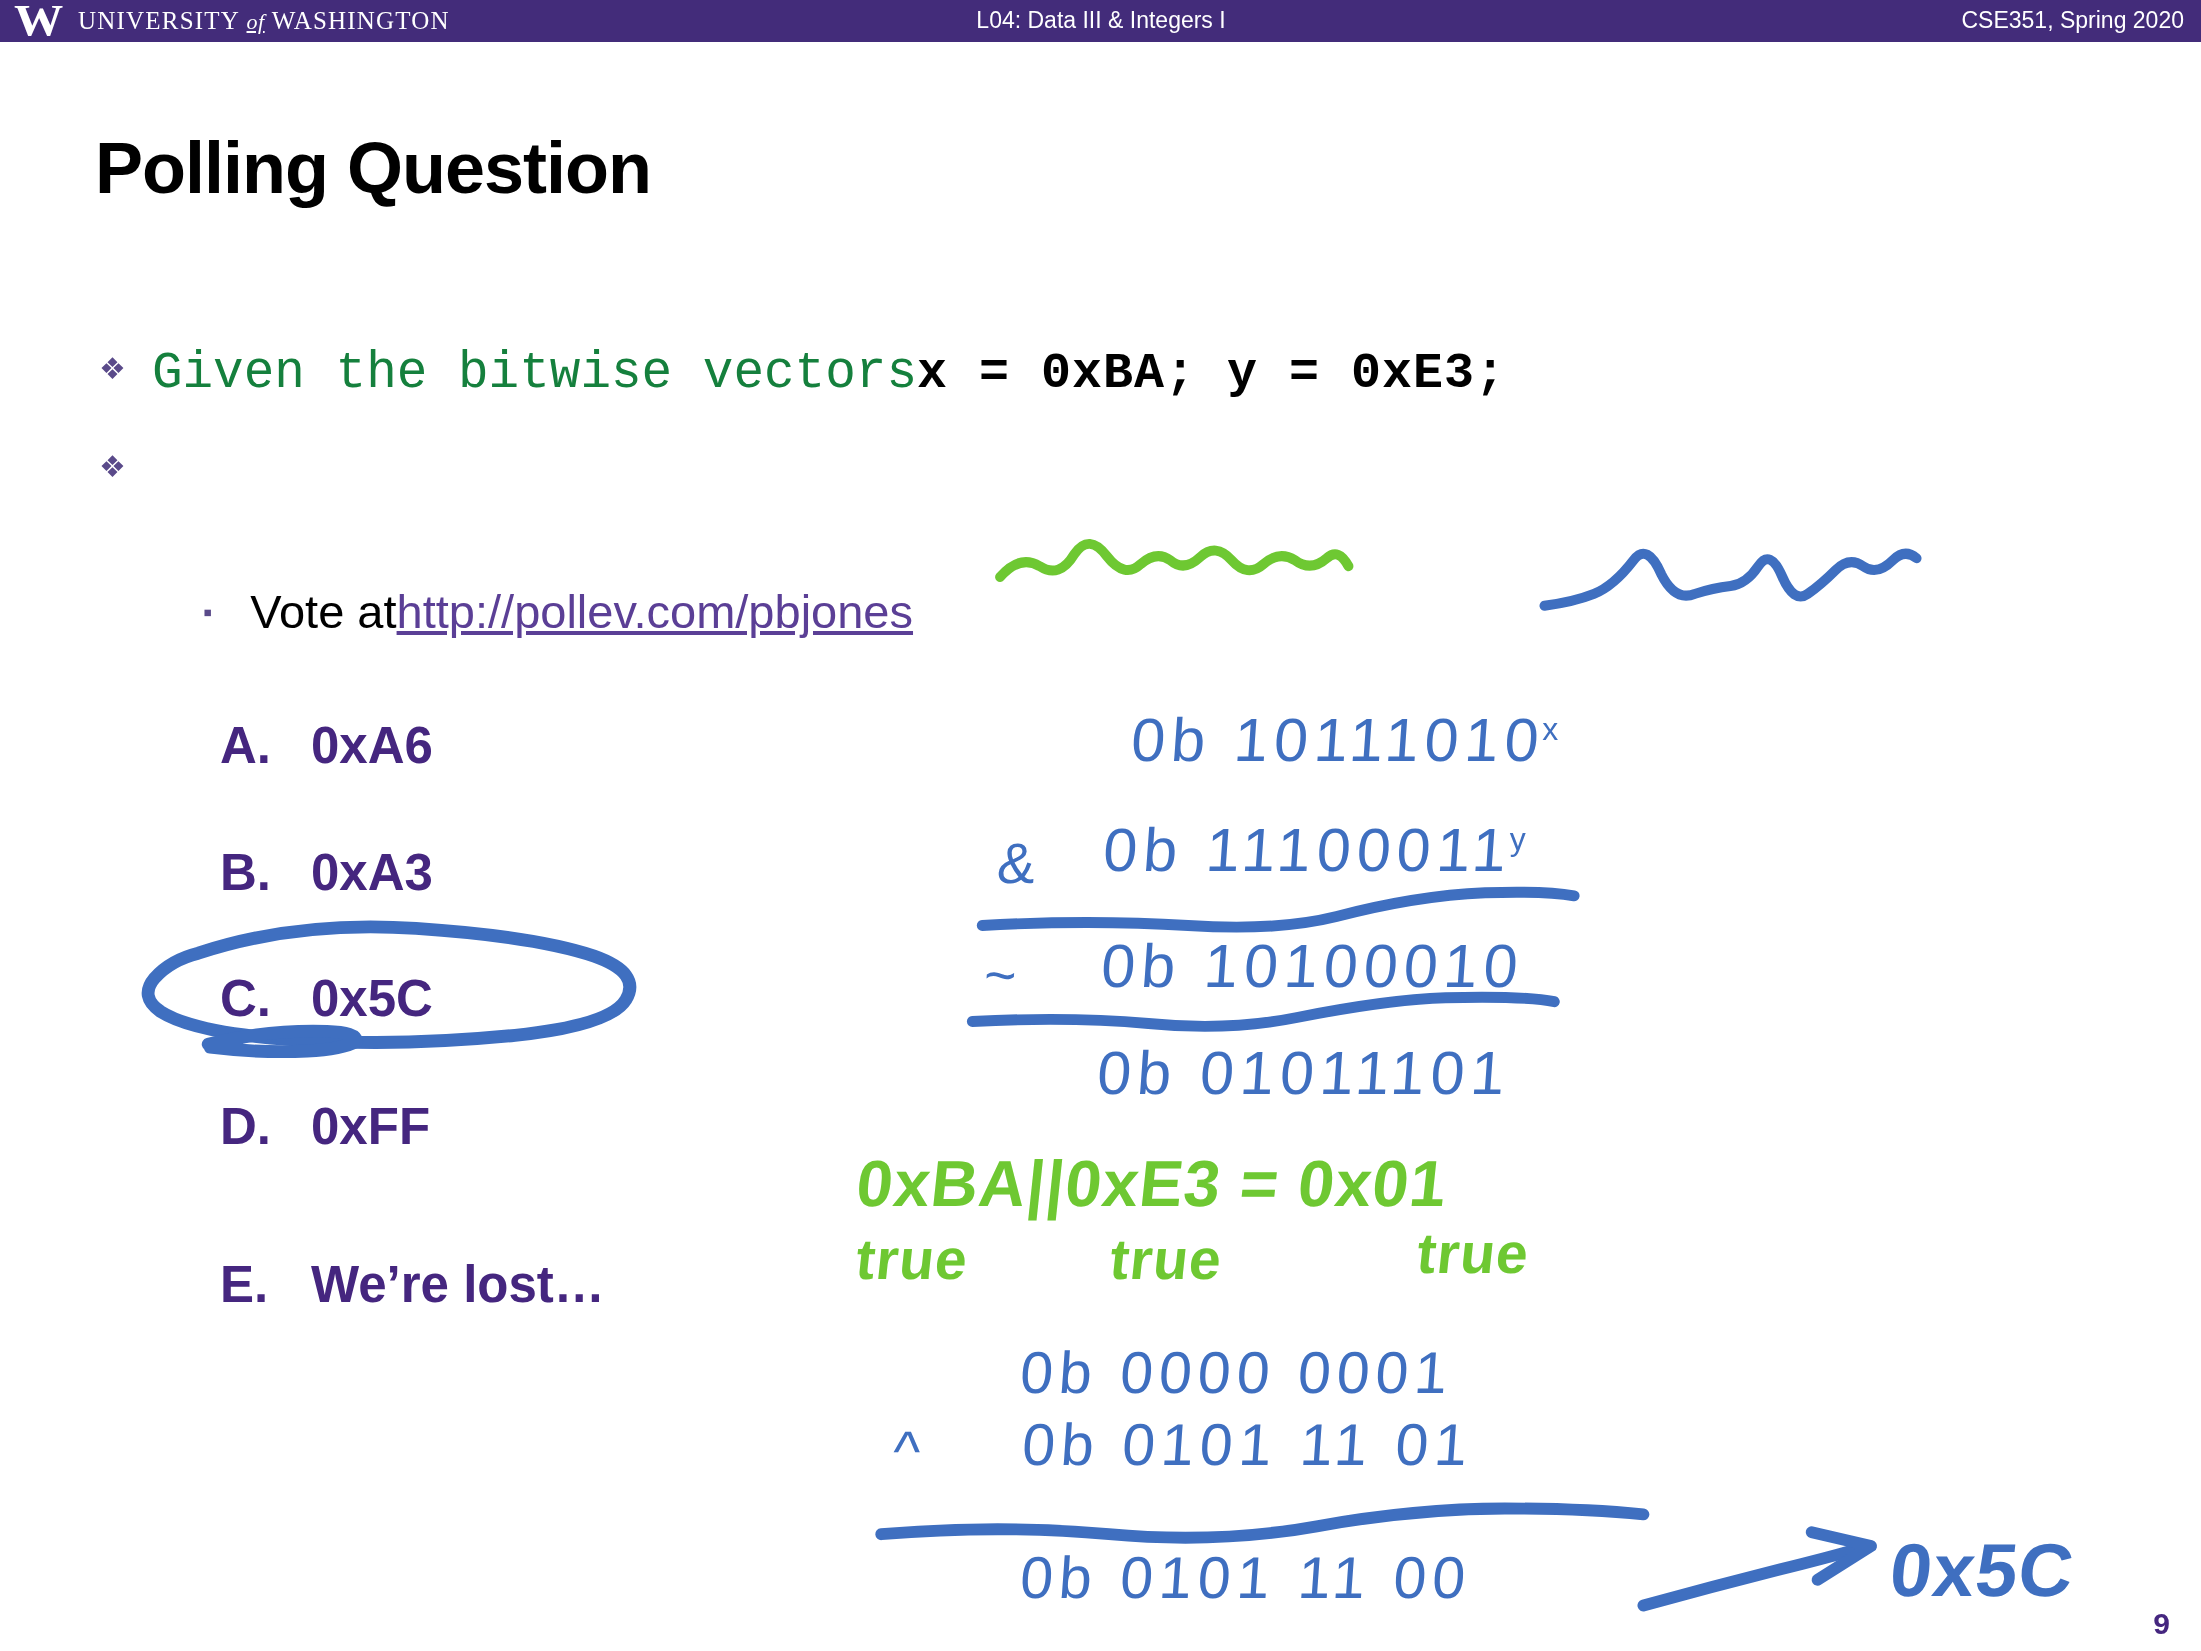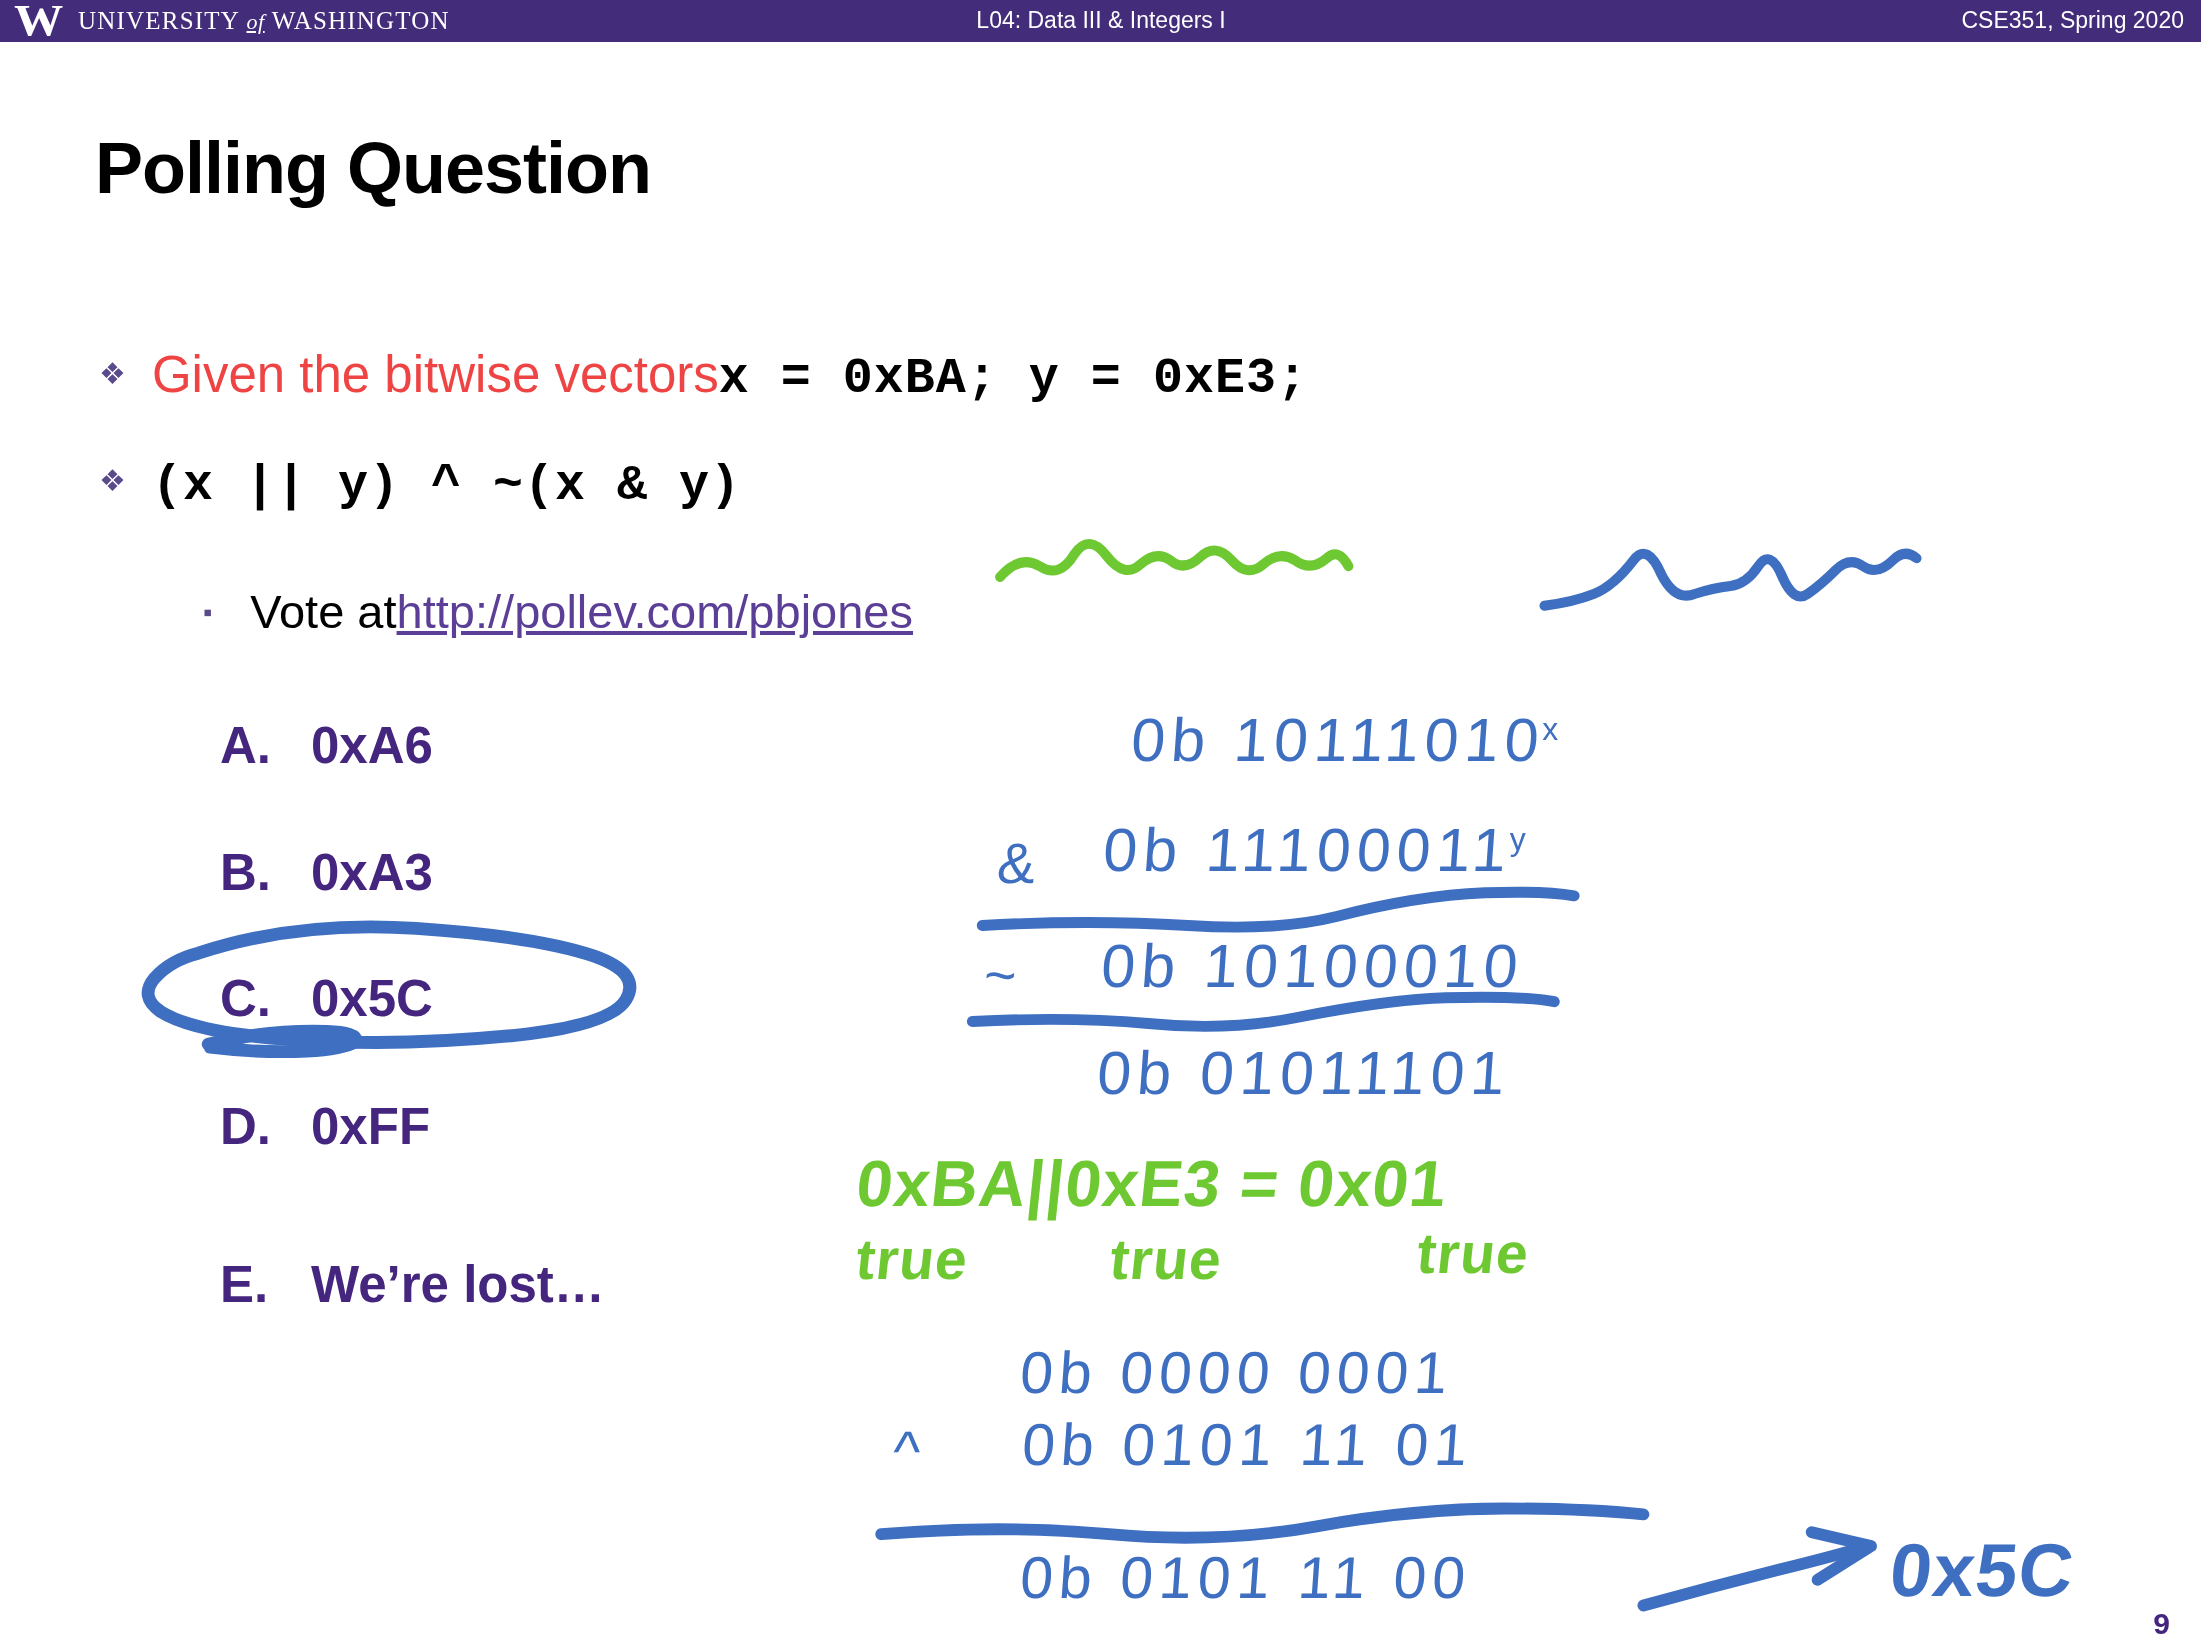--- a/index.html
+++ b/index.html
@@ -107,22 +107,22 @@
   }
   .square-bullet {
     color: #5a4a8a;
     font-size: 26px;
     margin-right: 22px;
     position: relative;
     top: -7px;
   }
   .body-text {
     font-size: 51px;
-    color: #ef4444;
-    font-family: Liberation Sans, sans-serif;
+    color: #15803d;
+    font-family: Liberation Mono, monospace;
   }
   .code-text {
     font-family: "Liberation Mono", monospace;
     font-weight: bold;
     font-size: 50px;
     color: #000000;
     letter-spacing: 1px;
   }
   #bullet-1 { left: 99px; top: 345px; }
   #bullet-2 { left: 99px; top: 457px; }
@@ -223,21 +223,20 @@
   <div id="slide-title">Polling Question</div>
 
   <div class="bullet-row" id="bullet-1">
     <span class="diamond-bullet">❖</span>
     <span class="body-text">Given the bitwise vectors </span>
     <span class="code-text">x = 0xBA; y = 0xE3;</span>
   </div>
 
   <div class="bullet-row" id="bullet-2">
     <span class="diamond-bullet">❖</span>
-    <span class="code-text">(x || y) ^ ~(x &amp; y)</span>
   </div>
 
   <div class="bullet-row" id="sub-bullet-1">
     <span class="square-bullet">▪</span>
     <span class="sub-text">Vote at </span>
     <a id="poll-link" href="#">http://pollev.com/pbjones</a>
   </div>
 
   <div class="choice" id="choice-a">
     <span class="letter">A.</span><span>0xA6</span>

